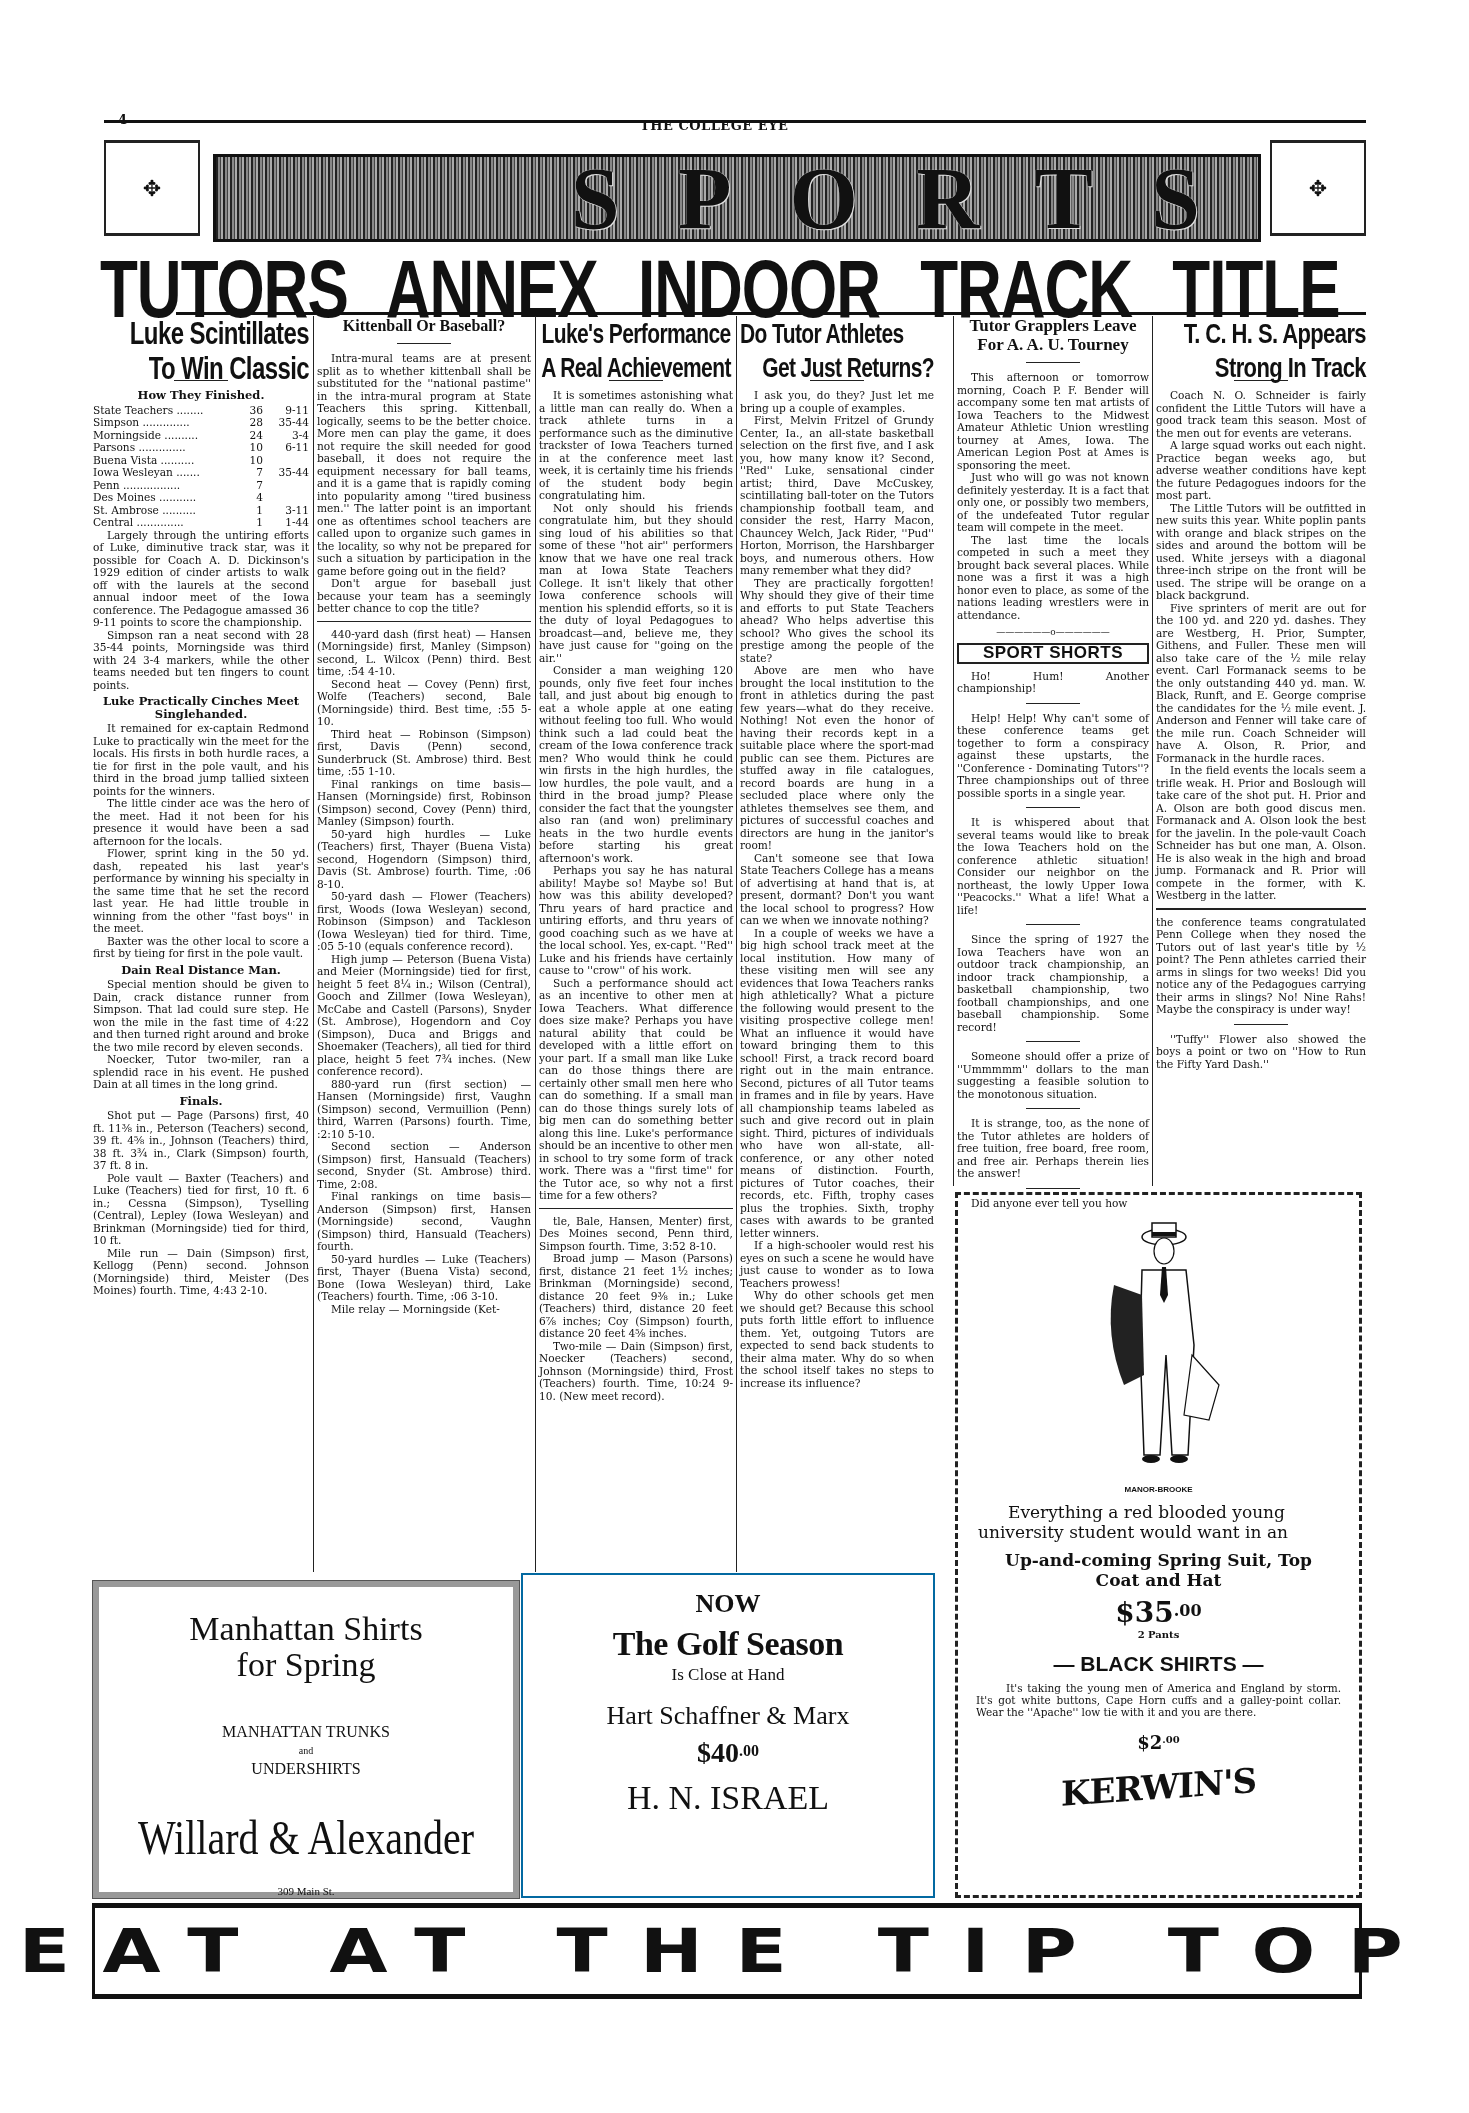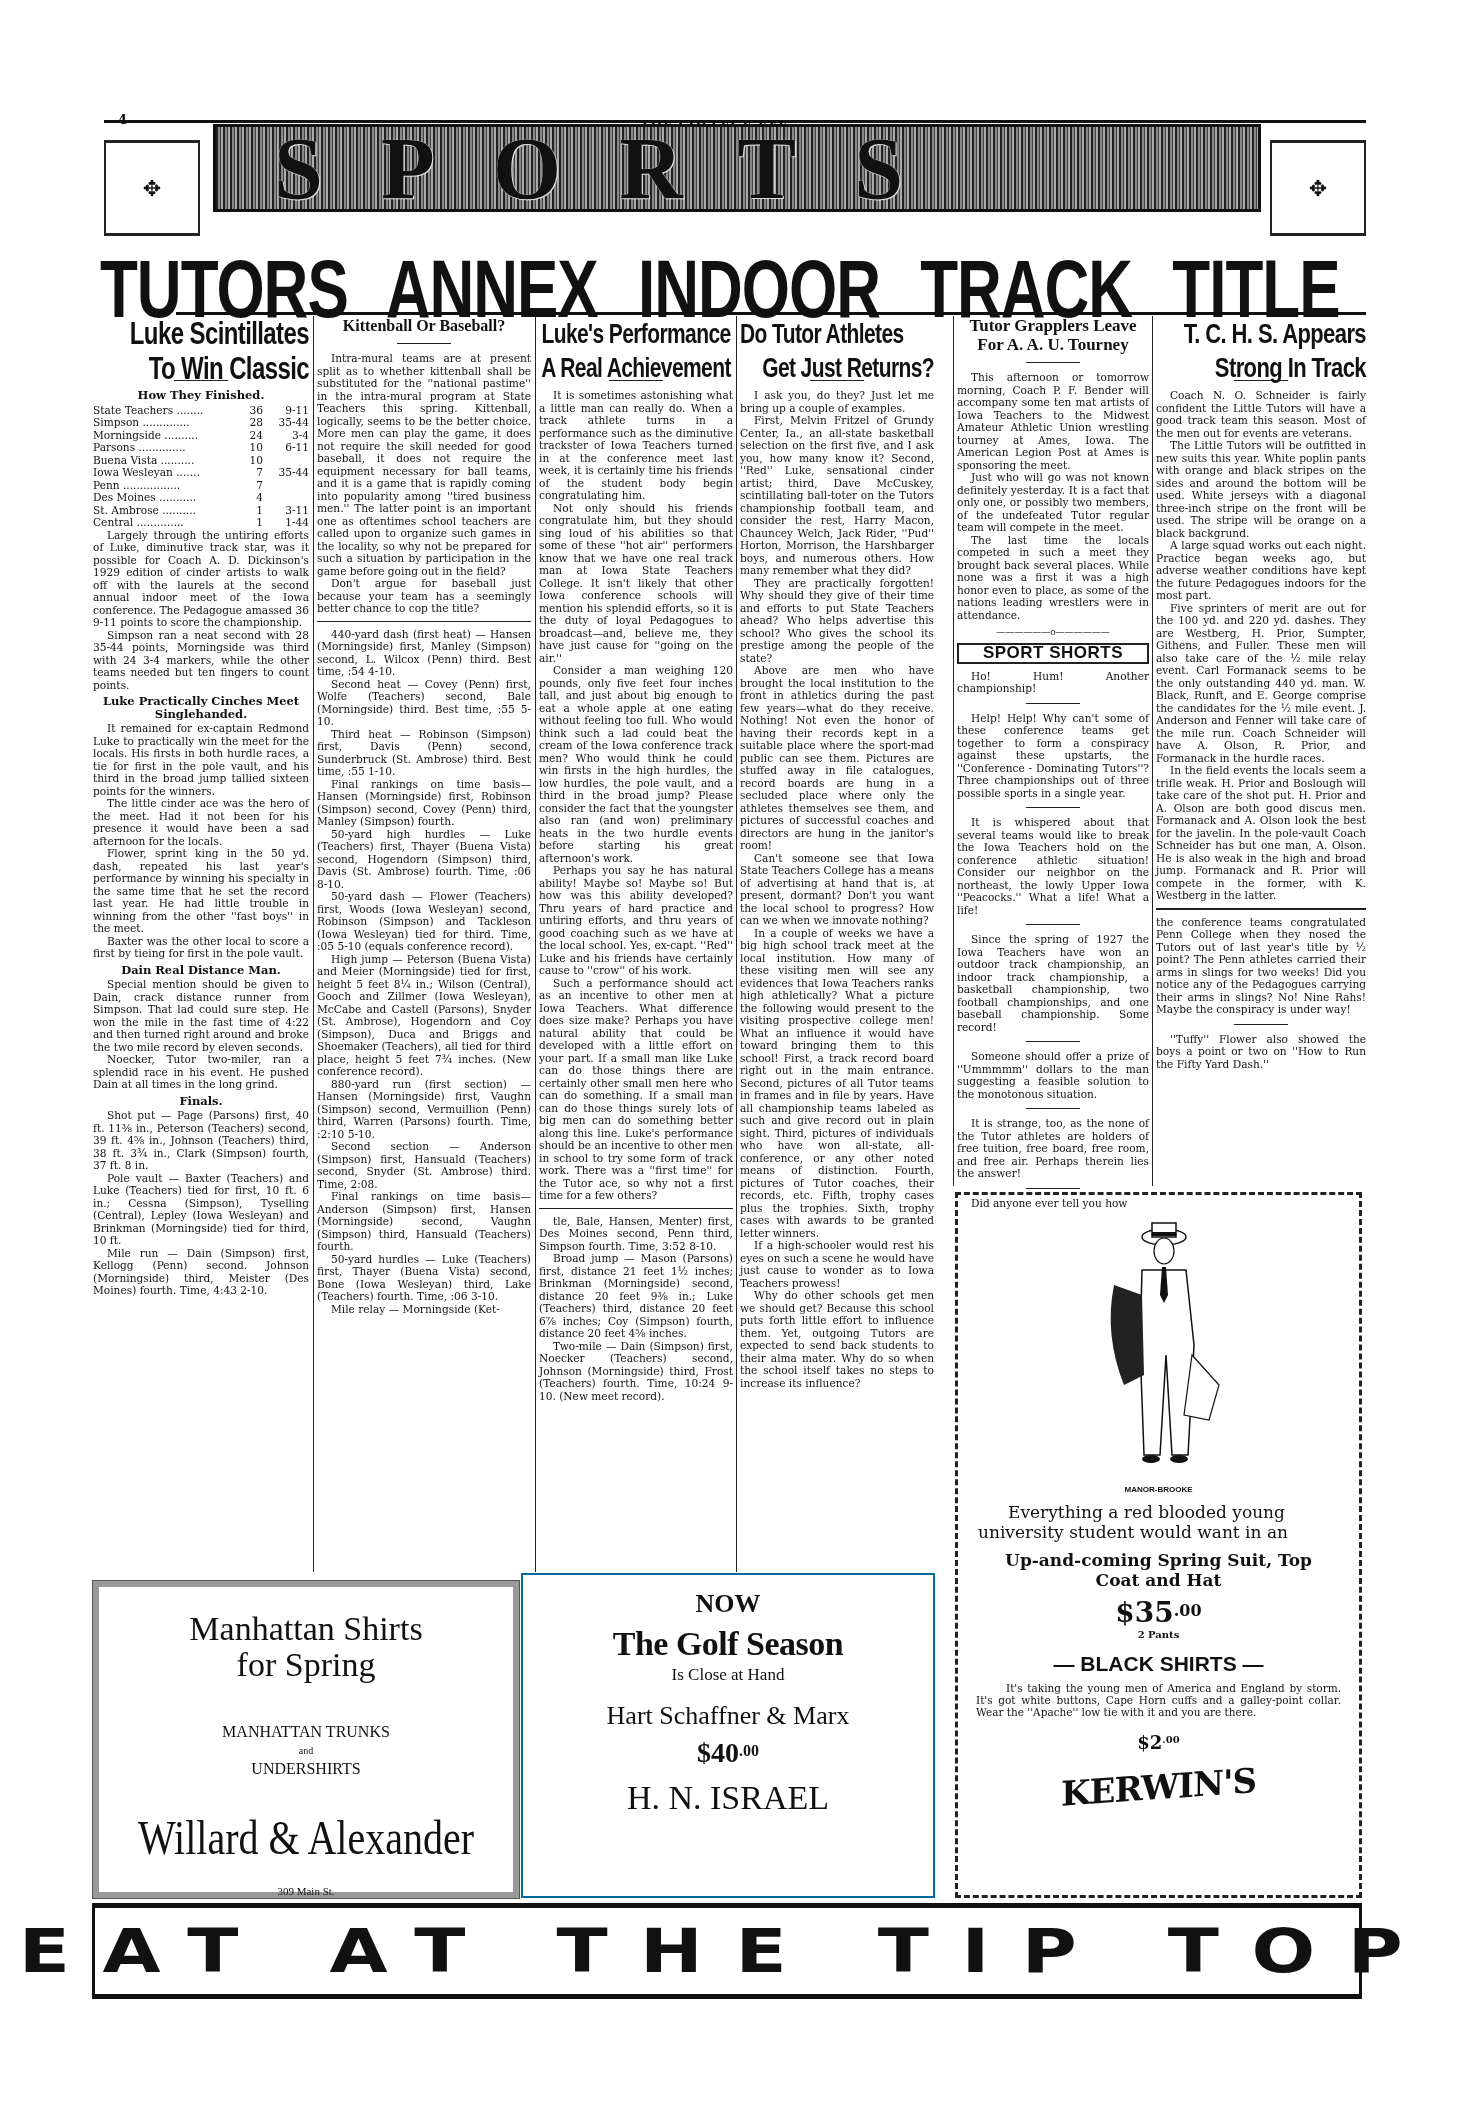--- a/index.html
+++ b/index.html
@@ -10,21 +10,21 @@
   .serif { font-family: "Liberation Serif", "DejaVu Serif", serif; }
   .sans { font-family: "Liberation Sans", "DejaVu Sans", sans-serif; }
 
   
   .page-num { left: 118px; top: 112px; font-size: 13px; font-weight: bold; }
   .masthead { left: 640px; top: 118px; font-size: 13px; font-weight: bold; letter-spacing: 0.5px; }
   .rule-top { left: 104px; top: 120px; width: 1262px; height: 3px; background: #111; }
 
   
   .side-box { top: 140px; width: 96px; height: 96px; border: 2px solid #222; border-top-width: 3px; border-bottom-width: 3px; display:flex; align-items:center; justify-content:center; font-size: 22px; }
-  .banner { left: 213px; top: 124px; width: 1048px; height: 88px; background: repeating-linear-gradient(90deg, #222 0 2px, #888 2px 4px, #444 4px 5px, #aaa 5px 7px); border: 3px solid #111; display:flex; align-items:center; justify-content:flex-start; }
+  .banner { left: 213px; top: 154px; width: 1048px; height: 88px; background: repeating-linear-gradient(90deg, #222 0 2px, #888 2px 4px, #444 4px 5px, #aaa 5px 7px); border: 3px solid #111; display:flex; align-items:center; justify-content:flex-end; }
   .banner-word { font-family: "Liberation Serif", serif; font-weight: bold; font-size: 88px; letter-spacing: 58px; color: #111; text-shadow: 0 0 1px #fff, 1px 1px 0 #ddd; margin-left: 58px; }
 
   
   .headline { left: 100px; top: 242px; width: 1270px; font-family: "Liberation Sans", sans-serif; font-weight: bold; font-size: 62px; transform: scaleY(1.32); transform-origin: top left; letter-spacing: -1px; word-spacing: 24px; white-space: nowrap; }
   .rule-head { left: 176px; top: 312px; width: 1190px; height: 3px; background: #111; }
 
   
   .col { position: absolute; top: 316px; font-size: 10.6px; line-height: 12.5px; text-align: justify; }
   .col p { text-indent: 14px; }
   .col-rule { position: absolute; width: 1px; background: #222; }
@@ -228,22 +228,22 @@
 </div>
 <div class="col-rule" style="left:1152px; top:316px; height:870px;"></div>
 
 <div class="col" style="left:1156px; width:210px;">
   <div class="col-head" style="font-size:22px;">
     <div>T. C. H. S. Appears</div>
     <div>Strong In Track</div>
   </div>
   <div class="dash"></div>
   <p>Coach N. O. Schneider is fairly confident the Little Tutors will have a good track team this season. Most of the men out for events are veterans.</p>
+  <p>A large squad works out each night. Practice began weeks ago, but adverse weather conditions have kept the future Pedagogues indoors for the most part.</p>
   <p>The Little Tutors will be outfitted in new suits this year. White poplin pants with orange and black stripes on the sides and around the bottom will be used. White jerseys with a diagonal three-inch stripe on the front will be used. The stripe will be orange on a black backgrund.</p>
-  <p>A large squad works out each night. Practice began weeks ago, but adverse weather conditions have kept the future Pedagogues indoors for the most part.</p>
   <p>Five sprinters of merit are out for the 100 yd. and 220 yd. dashes. They are Westberg, H. Prior, Sumpter, Githens, and Fuller. These men will also take care of the ½ mile relay event. Carl Formanack seems to be the only outstanding 440 yd. man. W. Black, Runft, and E. George comprise the candidates for the ½ mile event. J. Anderson and Fenner will take care of the mile run. Coach Schneider will have A. Olson, R. Prior, and Formanack in the hurdle races.</p>
   <p>In the field events the locals seem a trifle weak. H. Prior and Boslough will take care of the shot put. H. Prior and A. Olson are both good discus men. Formanack and A. Olson look the best for the javelin. In the pole-vault Coach Schneider has but one man, A. Olson. He is also weak in the high and broad jump. Formanack and R. Prior will compete in the former, with K. Westberg in the latter.</p>
   <div class="hr" style="height:2px;"></div>
   <p style="text-indent:0;">the conference teams congratulated Penn College when they nosed the Tutors out of last year's title by ½ point? The Penn athletes carried their arms in slings for two weeks! Did you notice any of the Pedagogues carrying their arms in slings? No! Nine Rahs! Maybe the conspiracy is under way!</p>
   <div class="dash"></div>
   <p>''Tuffy'' Flower also showed the boys a point or two on ''How to Run the Fifty Yard Dash.''</p>
 </div>
 
 <div class="ad-box ad-kerwin">
   <svg width="150" height="270" viewBox="0 0 150 270" style="margin-top:20px;">

